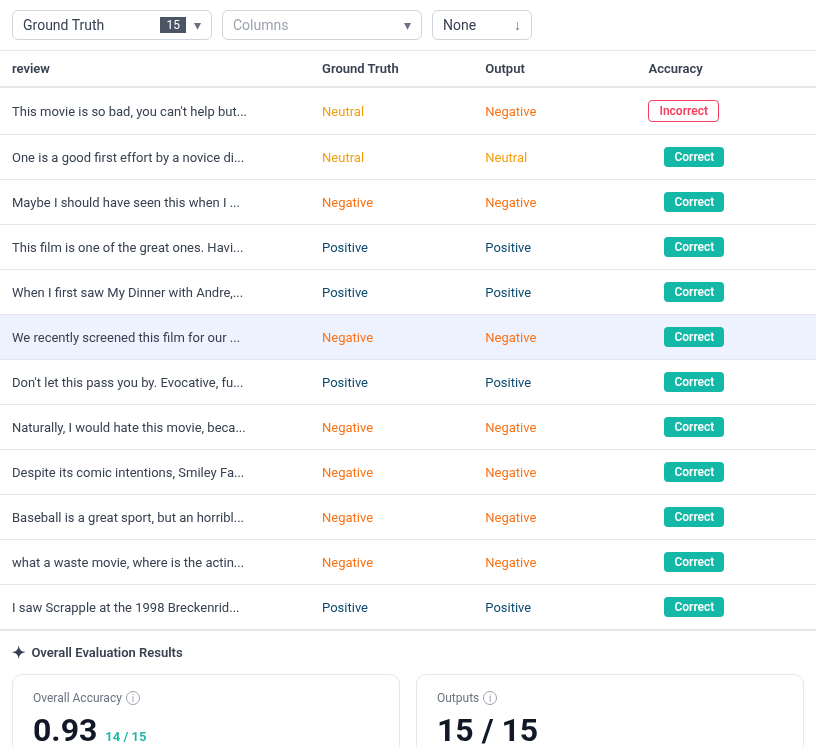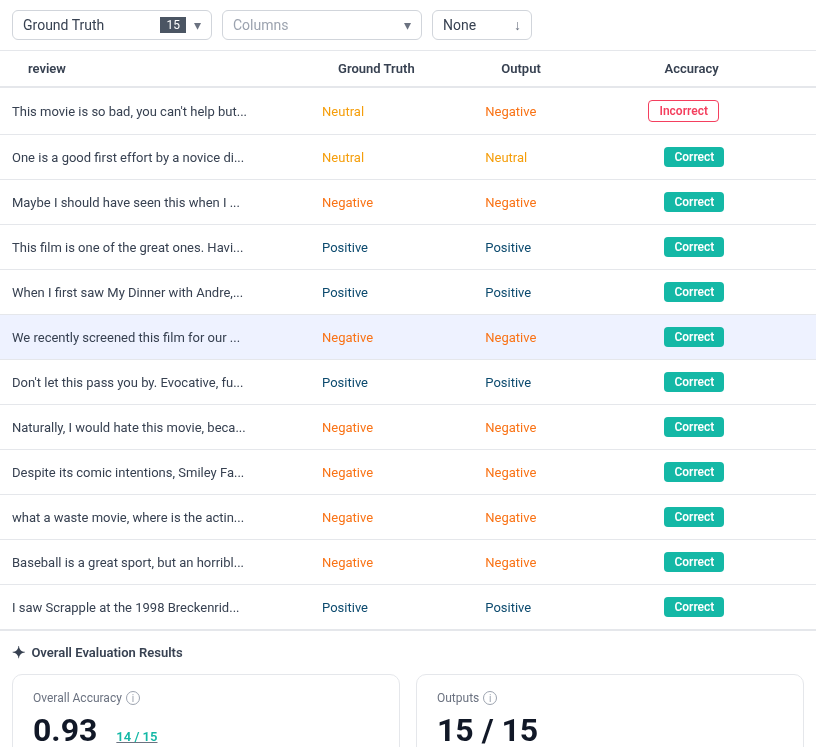--- a/index.html
+++ b/index.html
@@ -61,21 +61,21 @@
     }
     table {
       width: 100%;
       border-collapse: collapse;
     }
     thead tr {
       border-bottom: 2px solid #e5e7eb;
     }
     th {
       text-align: left;
-      padding: 10px 28px;
+      padding: 10px 12px;
       font-weight: 600;
       color: #374151;
       font-size: 13px;
     }
     td {
       padding: 12px 12px;
       border-bottom: 1px solid #e5e7eb;
       font-size: 13px;
     }
     tr.highlighted {
@@ -145,22 +145,21 @@
       margin-bottom: 6px;
     }
     .eval-card-value {
       font-size: 32px;
       font-weight: 700;
       color: #111827;
     }
     .eval-card-sub {
       font-size: 13px;
       color: #6b7280;
-      margin-left: 15px;
-      text-decoration: underline;
+      margin-left: 4px;
     }
     .eval-card-sub span.highlight {
       color: #14b8a6;
       font-weight: 600;
     }
     .info-icon {
       display: inline-flex;
       align-items: center;
       justify-content: center;
       width: 14px;
@@ -257,27 +256,27 @@
     <td class="col-output"><span class="sentiment-negative">Negative</span></td>
     <td class="col-accuracy"><span class="badge-correct">Correct</span></td>
   </tr>
         <tr>
     <td class="col-review"><span class="review-text">Despite its comic intentions, Smiley Fa...</span></td>
     <td class="col-ground-truth"><span class="sentiment-negative">Negative</span></td>
     <td class="col-output"><span class="sentiment-negative">Negative</span></td>
     <td class="col-accuracy"><span class="badge-correct">Correct</span></td>
   </tr>
         <tr>
+    <td class="col-review"><span class="review-text">Baseball is a great sport, but an horribl...</span></td>
+    <td class="col-ground-truth"><span class="sentiment-negative">Negative</span></td>
+    <td class="col-output"><span class="sentiment-negative">Negative</span></td>
+    <td class="col-accuracy"><span class="badge-correct">Correct</span></td>
+  </tr>
+        <tr>
     <td class="col-review"><span class="review-text">what a waste movie, where is the actin...</span></td>
-    <td class="col-ground-truth"><span class="sentiment-negative">Negative</span></td>
-    <td class="col-output"><span class="sentiment-negative">Negative</span></td>
-    <td class="col-accuracy"><span class="badge-correct">Correct</span></td>
-  </tr>
-        <tr>
-    <td class="col-review"><span class="review-text">Baseball is a great sport, but an horribl...</span></td>
     <td class="col-ground-truth"><span class="sentiment-negative">Negative</span></td>
     <td class="col-output"><span class="sentiment-negative">Negative</span></td>
     <td class="col-accuracy"><span class="badge-correct">Correct</span></td>
   </tr>
         <tr>
     <td class="col-review"><span class="review-text">I saw Scrapple at the 1998 Breckenrid...</span></td>
     <td class="col-ground-truth"><span class="sentiment-positive">Positive</span></td>
     <td class="col-output"><span class="sentiment-positive">Positive</span></td>
     <td class="col-accuracy"><span class="badge-correct">Correct</span></td>
   </tr>

